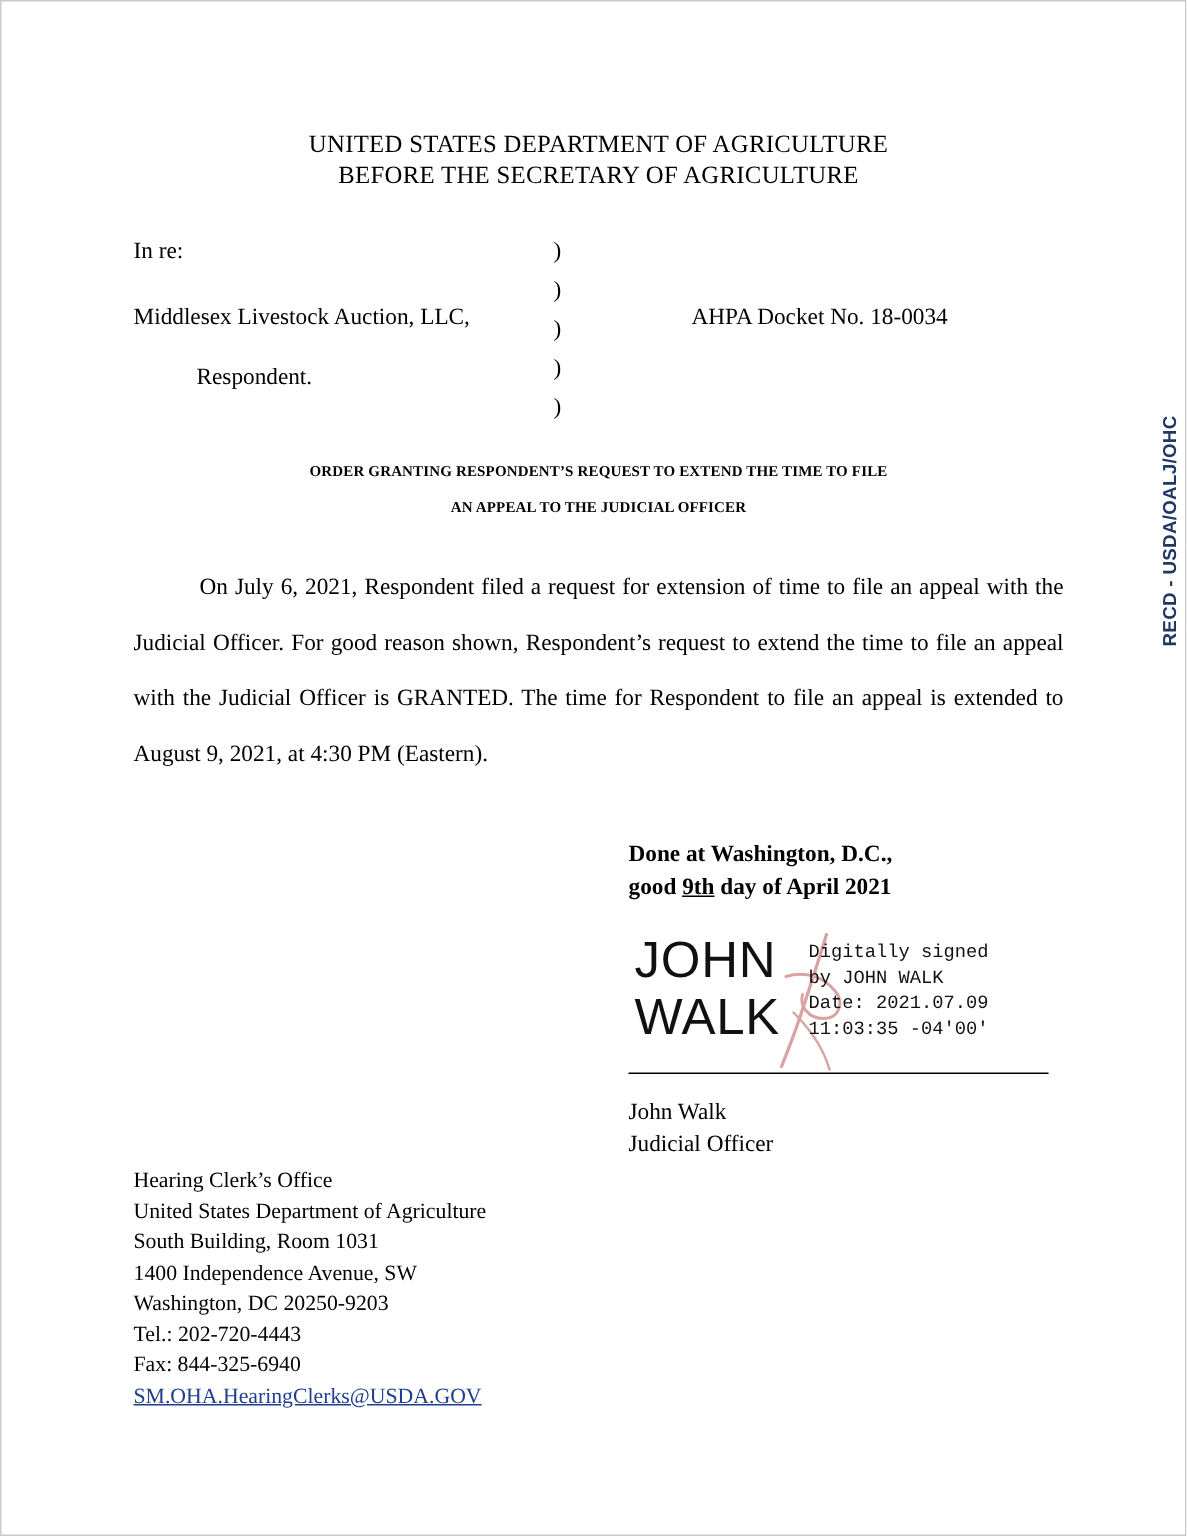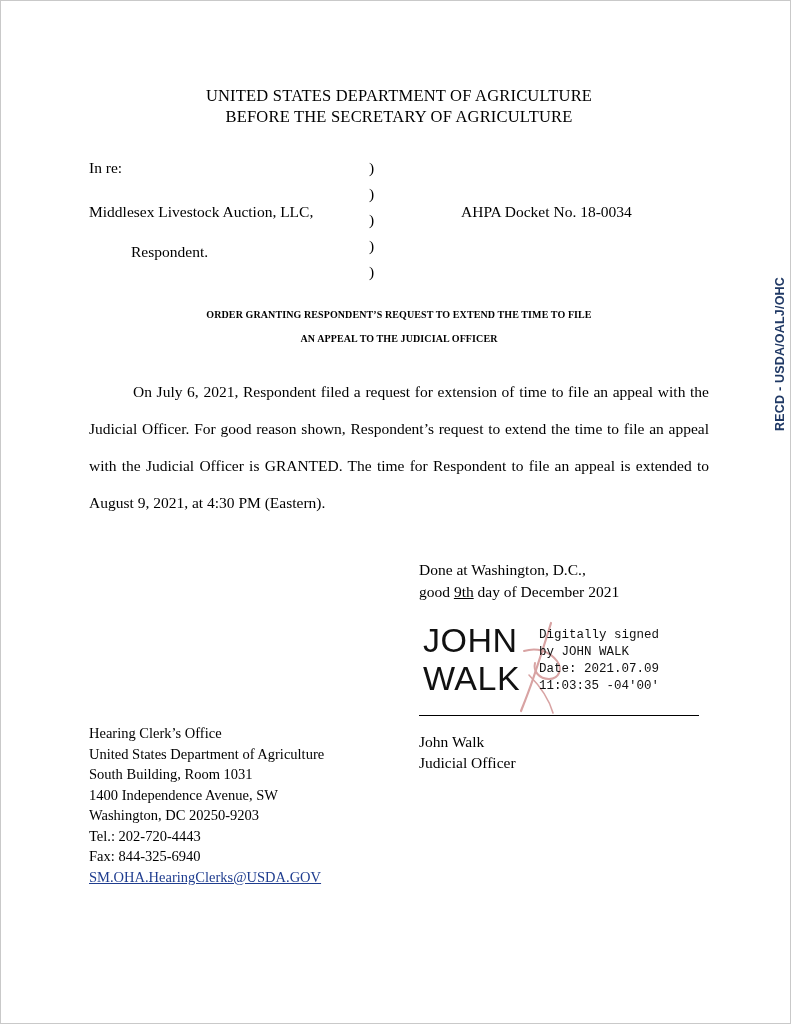--- a/index.html
+++ b/index.html
@@ -107,21 +107,21 @@
     text-align: justify;
     text-indent: 44px;
   }
 
   .signblock {
     margin-top: 38px;
     margin-left: 330px;
     font-size: 15.5px;
     line-height: 22px;
   }
-  .signblock .l { display: block; }
+  .signblock .l { display: block; font-weight: bold; }
   .signblock u { text-decoration: underline; }
 
   .sig-area {
     position: relative;
     margin-top: 14px;
     margin-left: 330px;
     width: 280px;
     height: 110px;
   }
   .sig-name {
@@ -165,21 +165,21 @@
     margin-left: 330px;
     margin-top: 4px;
     font-size: 15.5px;
     line-height: 21px;
   }
   .sig-below span { display: block; }
 
   .clerk {
     position: absolute;
     left: 88px;
-    top: 722px;
+    top: 776px;
     font-size: 14.5px;
     line-height: 20.5px;
   }
   .clerk span { display: block; }
   .clerk .email {
     color: #1f3d8f;
     text-decoration: underline;
   }
 </style>
 </head>
@@ -217,21 +217,21 @@
 
     <div class="order-title">
       <span>ORDER GRANTING RESPONDENT’S REQUEST TO EXTEND THE TIME TO FILE</span>
       <span>AN APPEAL TO THE JUDICIAL OFFICER</span>
     </div>
 
     <div class="para">On July 6, 2021, Respondent filed a request for extension of time to file an appeal with the Judicial Officer.  For good reason shown, Respondent’s request to extend the time to file an appeal with the Judicial Officer is GRANTED.  The time for Respondent to file an appeal is extended to August 9, 2021, at 4:30 PM (Eastern).</div>
 
     <div class="signblock">
       <span class="l">Done at Washington, D.C.,</span>
-      <span class="l"><span>good </span><u>9th</u><span> day of December 2021</span></span>
+      <span class="l"><span>good </span><u>9th</u><span> day of April 2021</span></span>
     </div>
 
     <div class="sig-area">
       <div class="sig-name">
         <span>JOHN</span>
         <span>WALK</span>
       </div>
       <svg class="sig-flourish" viewBox="0 0 70 100">
         <path d="M40 6 C34 26, 28 44, 22 62 C18 74, 14 84, 10 94" stroke="#d8a3a3" stroke-width="2.2" fill="none" stroke-linecap="round"></path>
         <path d="M13 34 C26 30, 38 34, 46 44 C52 52, 48 62, 38 62 C28 62, 22 54, 24 46" stroke="#d8a3a3" stroke-width="2" fill="none" stroke-linecap="round"></path>

